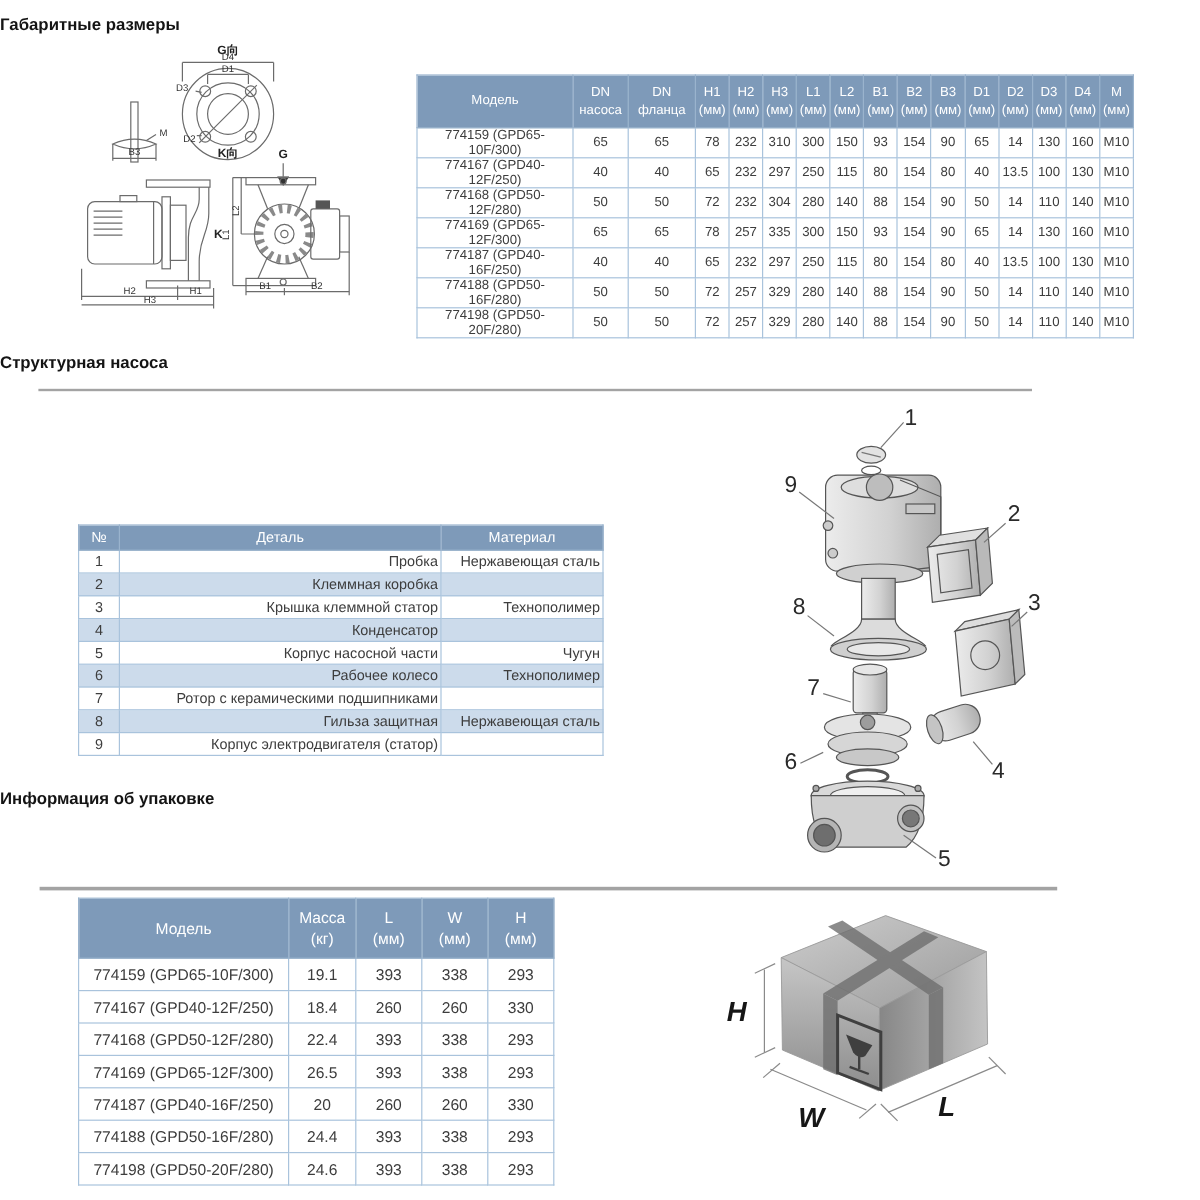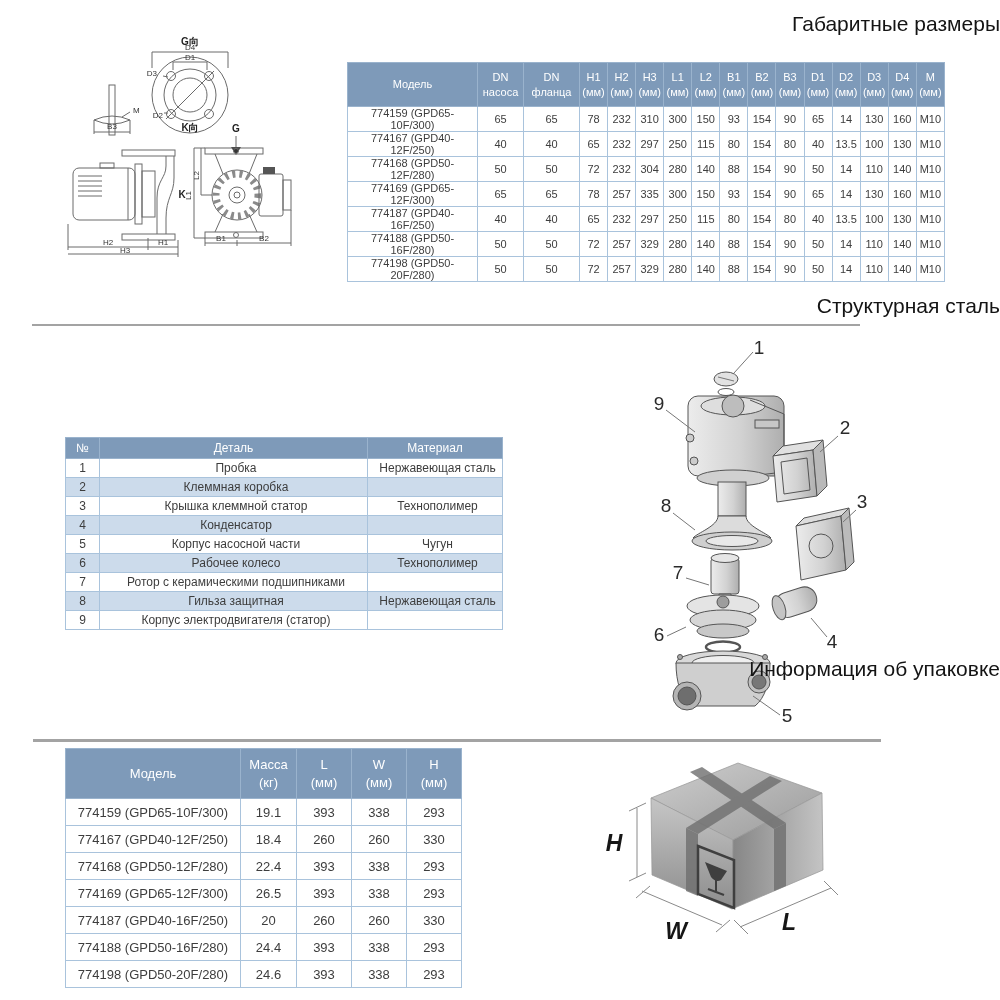--- a/index.html
+++ b/index.html
@@ -1,37 +1,37 @@
 <!DOCTYPE html>
 <html><head>
 <meta charset="utf-8">
 <style>
   html,body{margin:0;padding:0;}
   body{width:1000px;height:1000px;background:#ffffff;font-family:"Liberation Sans","DejaVu Sans",sans-serif;position:relative;overflow:hidden;color:#3d3d3d;}
   .page{position:absolute;inset:0;}
-  .title{position:absolute;left:0;width:1000px;text-align:right;font-size:21px;font-weight:400;color:#141414;margin:0;}
+  .title{position:absolute;left:0;width:1000px;text-align:left;font-size:14px;font-weight:700;color:#141414;margin:0;}
   .t-dims{top:12px;}
   .t-struct{top:294px;}
   .t-pack{top:657px;}
   .rule{position:absolute;background:#a3a3a3;}
   .rule-1{left:32px;top:324px;width:828px;height:2px;}
   .rule-2{left:33px;top:739px;width:848px;height:3px;}
 
   table{border-collapse:collapse;table-layout:fixed;position:absolute;background:#fff;padding-left:14px;}
   th{background:#7E9AB9;color:#ffffff;font-weight:400;white-space:pre-line;text-align:center;vertical-align:middle;border:1px solid #9ab3cd;padding:0 1px;}
   td{border:1px solid #A9C3DC;text-align:center;vertical-align:middle;padding:0 2px;background:#fff;}
 
   .dims-table{left:347px;top:62px;width:598px;font-size:11px;}
   .dims-table th{height:43px;font-size:11px;line-height:1.3;}
   .dims-table td{height:23px;}
 
   .parts-table{left:65px;top:437px;width:437px;font-size:12px;}
   .parts-table th{height:20px;font-size:12px;}
   .parts-table td{height:18px;}
-  .parts-table td:nth-child(2),.parts-table td:nth-child(3){text-align:center;padding-left:7px;}
+  .parts-table td:nth-child(2),.parts-table td:nth-child(3){text-align:right;padding-left:7px;}
   .parts-table tbody tr:nth-child(even) td{background:#CCDBEB;}
 
   .pack-table{left:65px;top:748px;width:396px;font-size:13px;}
   .pack-table th{height:49px;font-size:13px;line-height:1.35;}
   .pack-table td{height:26px;}
 
   svg{position:absolute;}
   .pump-drawing{left:60px;top:28px;}
   .exploded{left:615px;top:330px;}
   .boxfig{left:590px;top:750px;}
@@ -317,21 +317,21 @@
           <td>90</td>
           <td>50</td>
           <td>14</td>
           <td>110</td>
           <td>140</td>
           <td>M10</td>
         </tr>
       </tbody>
   </table>
 
-  <h2 class="title t-struct">Структурная сталь</h2>
+  <h2 class="title t-struct">Структурная насоса</h2>
   <div class="rule rule-1"></div>
 
   <table class="parts-table">
     <colgroup>
       <col style="width:34px">
         <col style="width:268px">
         <col style="width:135px">
     </colgroup>
     <thead>
       <tr>

